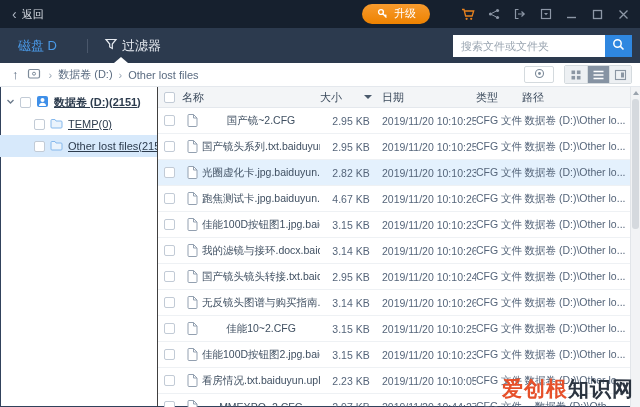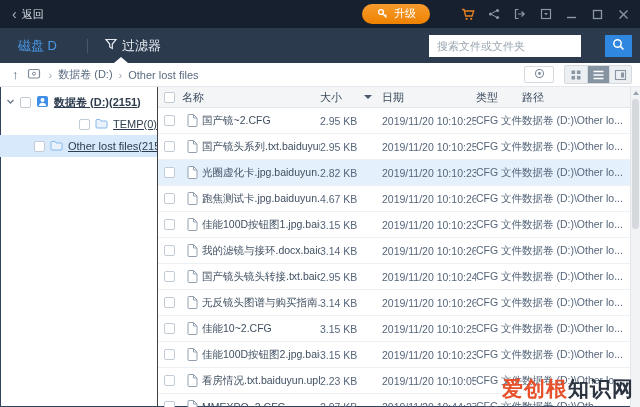--- a/index.html
+++ b/index.html
@@ -17,21 +17,21 @@
   .upgrade { display:flex; align-items:center; gap:5px; background:linear-gradient(#f79b2e,#ee8200);
              color:#fff; font-size:11px; padding:2px 14px 3px; border-radius:10px; margin-right:18px; cursor:pointer; }
   .tico { width:13px; height:13px; display:inline-flex; align-items:center; justify-content:center; }
   .tico svg { display:block; }
 
   
   .tabbar { position:relative; height:35px; background:#2c3a4e; display:flex; align-items:center; padding:0 8px 0 18px; }
   .disk-tab { color:#4a9ae8; font-size:13px; cursor:pointer; }
   .vdiv { width:1px; height:14px; background:#4a576b; margin:0 17px 0 30px; }
   .filter { display:flex; align-items:center; gap:5px; color:#e7ebf1; font-size:13px; cursor:pointer; }
-  .search { margin-left:auto; display:flex; height:22px;gap:24px; }
+  .search { margin-left:auto; display:flex; height:22px; }
   .search input { width:152px; height:22px; border:0; outline:none; background:#fff; padding:0 8px;
                   font-size:11px; color:#333; font-family:inherit; }
   .search input::placeholder { color:#9aa5b1; }
   .search button { width:27px; height:22px; border:0; background:#2f87e0; display:flex; align-items:center;
                    justify-content:center; cursor:pointer; }
   .tab-notch { position:absolute; bottom:0; left:114px; width:0; height:0;
                border-left:7px solid transparent; border-right:7px solid transparent; border-bottom:6px solid #ffffff; }
 
   
   .breadbar { height:24px; background:#fff; border-bottom:1px solid #e4e8ed; display:flex; align-items:center;
@@ -45,34 +45,34 @@
   .seg { display:flex; border:1px solid #d4dade; border-radius:2px; overflow:hidden; }
   .seg span { width:22px; height:17px; display:flex; align-items:center; justify-content:center;
               background:#edf0f3; cursor:pointer; }
   .seg span + span { border-left:1px solid #d4dade; }
   .seg span.active { background:#8693a3; }
 
   
   .content { display:flex; height:320px; }
   .sidebar { width:158px; border-right:1px solid #404040; padding-top:4px; font-size:11px; color:#2d3c4e; flex:none;text-decoration:underline; }
   .trow { display:flex; align-items:center; height:22px; gap:5px; padding-left:6px; cursor:pointer; white-space:nowrap; }
-  .trow.child { padding-left:34px;justify-content:flex-end; }
+  .trow.child { padding-left:34px; }
   .trow.selected { background:#d7e9fb; }
   .cb { width:11px; height:11px; border:1px solid #c2cbd6; border-radius:2px; background:#fff; flex:none; cursor:pointer; }
   .tree-label { overflow:hidden; }
 
   .tablewrap { position:relative; flex:1; overflow:hidden; }
   .grid-row { display:grid; grid-template-columns:24px 20px 118px 62px 94px 46px 1fr; align-items:center; }
   .thead { height:21px; background:#f3f5f7; border-bottom:1px solid #e4e8ed; font-size:11px; color:#3c4b5d; padding-right:10px; }
   .thead .hcell { white-space:nowrap; }
   .size-head { display:flex; align-items:center; justify-content:space-between; padding-right:10px; }
   .caret-down { width:0; height:0; border-left:4px solid transparent; border-right:4px solid transparent;
                 border-top:4px solid #4a5a6c; }
   .tbody { position:absolute; top:21px; left:0; right:10px; bottom:0; overflow:hidden; }
-  .frow { height:26px; border-bottom:1px solid #eef1f4; font-size:10.5px; color:#55657a; cursor:default; padding-right:2px; }
+  .frow { height:26px; border-bottom:1px solid #eef1f4; font-size:10.5px; color:#55657a; cursor:default; padding-right:2px;text-align:center; }
   .frow.selected { background:#e4f1fd; }
   .frow .name { color:#3f4f61; }
   .frow .cell { white-space:nowrap; overflow:hidden; }
   .frow .cb { margin-left:6px; }
   .fico { display:flex; align-items:center; justify-content:center; }
 
   
   .vscroll { position:absolute; top:0; right:0; width:10px; bottom:0; background:#f2f3f5; border-left:1px solid #e2e5e9; }
   .vscroll .uparrow { position:absolute; top:4px; left:2px; width:0; height:0;
                       border-left:3px solid transparent; border-right:3px solid transparent; border-bottom:4px solid #9aa3ad; }

